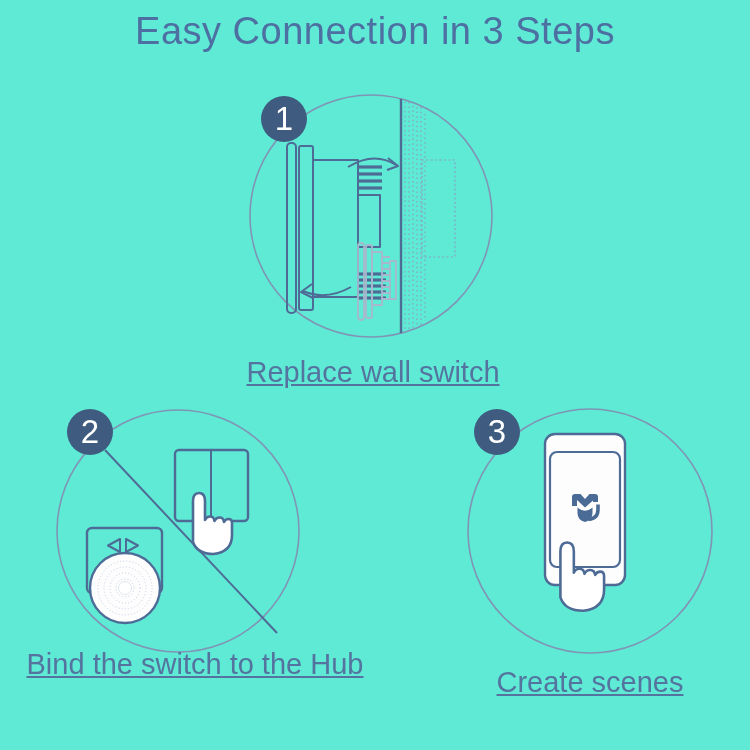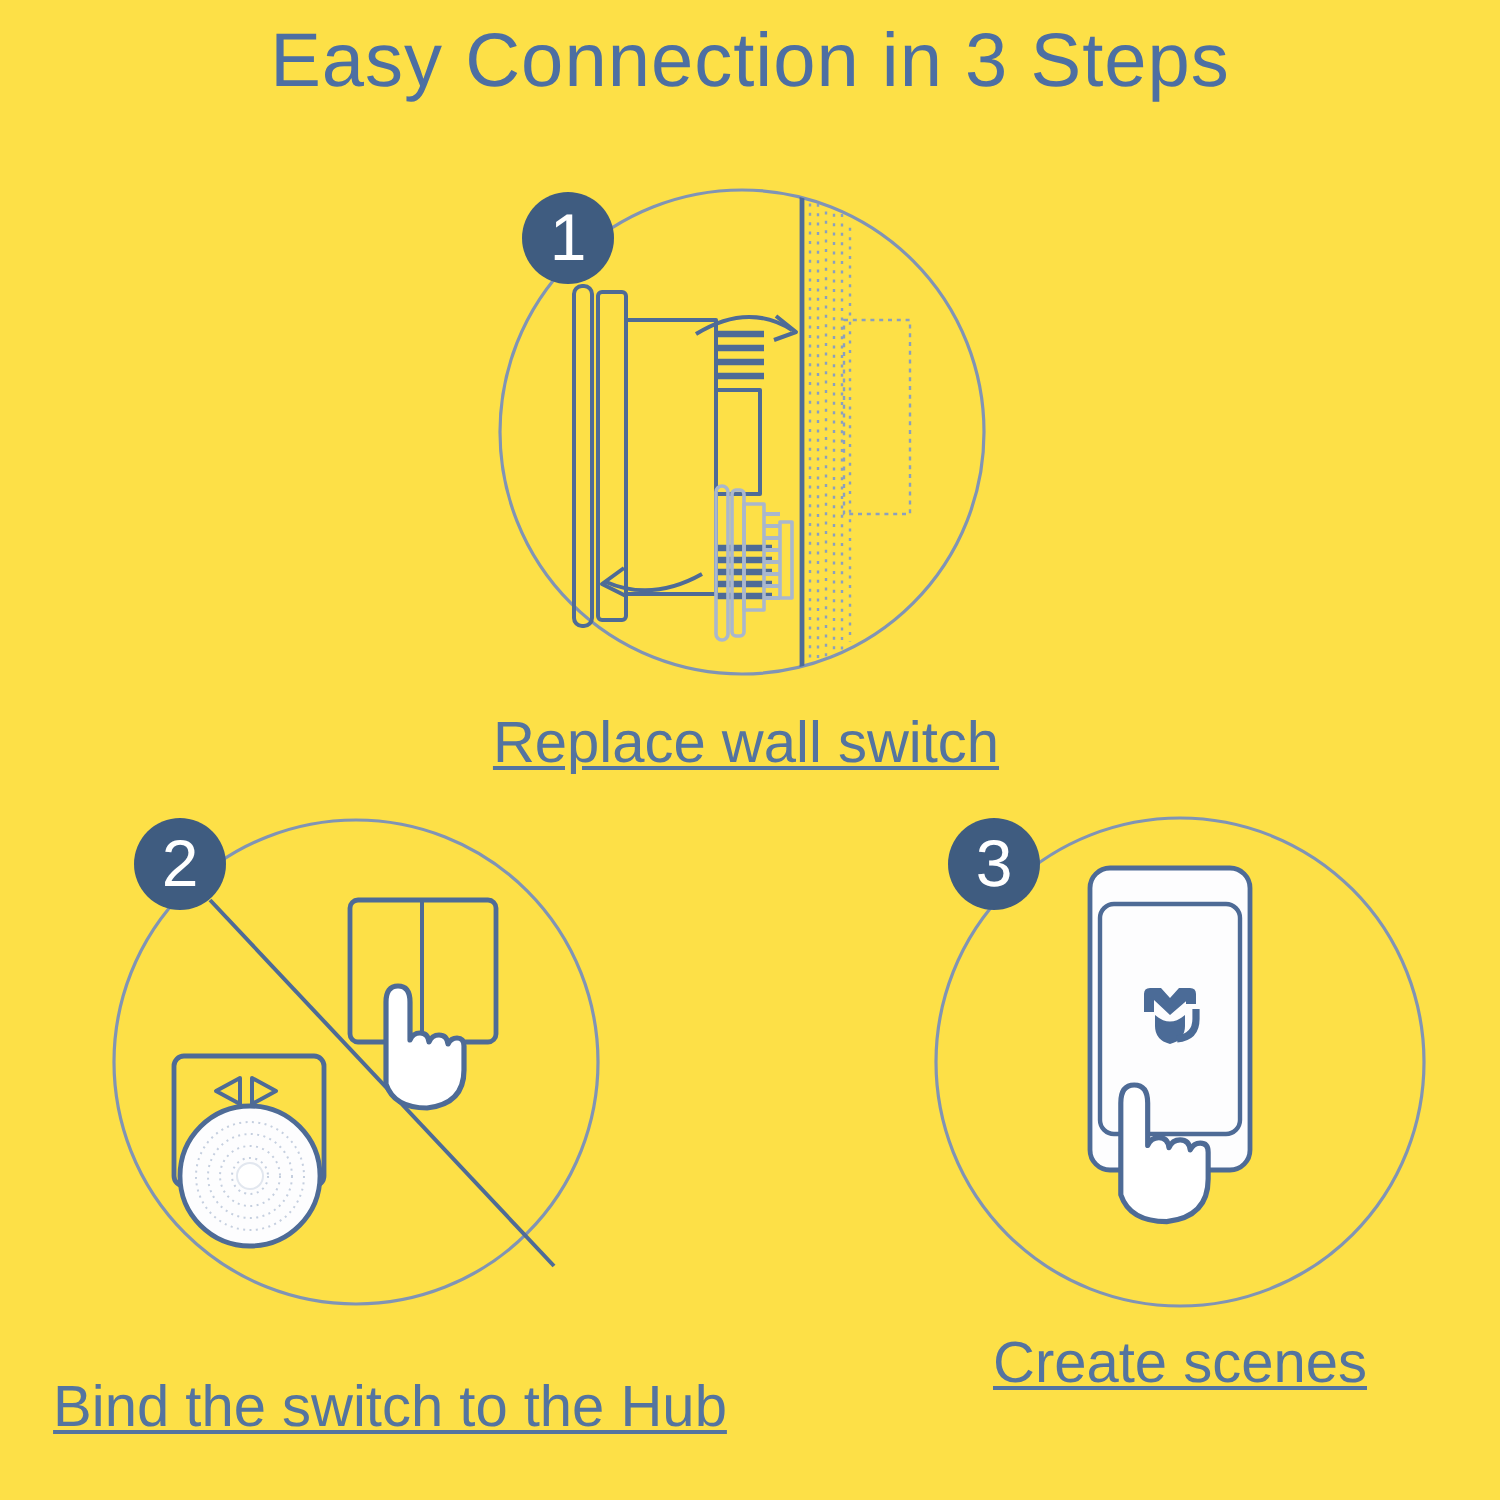--- a/index.html
+++ b/index.html
@@ -1,34 +1,34 @@
 <!DOCTYPE html>
 <html><head>
 <meta charset="utf-8">
 <style>
   html,body{margin:0;padding:0;background:#e9e9ea;}
   .canvas{
     position:relative;width:750px;height:750px;margin:0 auto;
-    background:#fde047;overflow:hidden;
+    background:#5eead4;overflow:hidden;
     font-family:"Liberation Sans", sans-serif;
   }
   .page-title{
     position:absolute;top:10px;left:0;width:750px;
     text-align:center;font-size:38px;font-weight:400;
     color:#4d6fa2;letter-spacing:0.5px;
   }
   .step-svg{position:absolute;}
   #svg-step1{left:238px;top:85px;}
   #svg-step2{left:45px;top:398px;}
   #svg-step3{left:455px;top:398px;}
   .caption{
     position:absolute;text-align:center;font-size:29px;color:#54749f;text-decoration:underline;
   }
   #caption-1{left:223px;top:356px;width:300px;}
-  #caption-2{left:20px;top:688px;width:350px;}
+  #caption-2{left:20px;top:648px;width:350px;}
   #caption-3{left:440px;top:666px;width:300px;text-align:center;}
   .ring{stroke:#8094b5;fill:none;stroke-width:1.6px;}
   .ln{stroke:#4e6b96;fill:none;stroke-linejoin:round;}
   .lt{stroke:#a9b7cd;fill:none;stroke-linejoin:round;}
   .badge{fill:#3f5c80;}
   .bnum{fill:#ffffff;font-size:33px;font-family:"Liberation Sans",sans-serif;}
   .dots{stroke:#8ba0bf;stroke-width:1.2px;fill:none;}
   .hubdots{stroke:#c5cfdf;stroke-width:1px;fill:none;}
   .hand{fill:#ffffff;stroke:#4e6b96;stroke-width:2.6px;stroke-linejoin:round;stroke-linecap:round;}
   .logo{fill:#4b6b97;}

